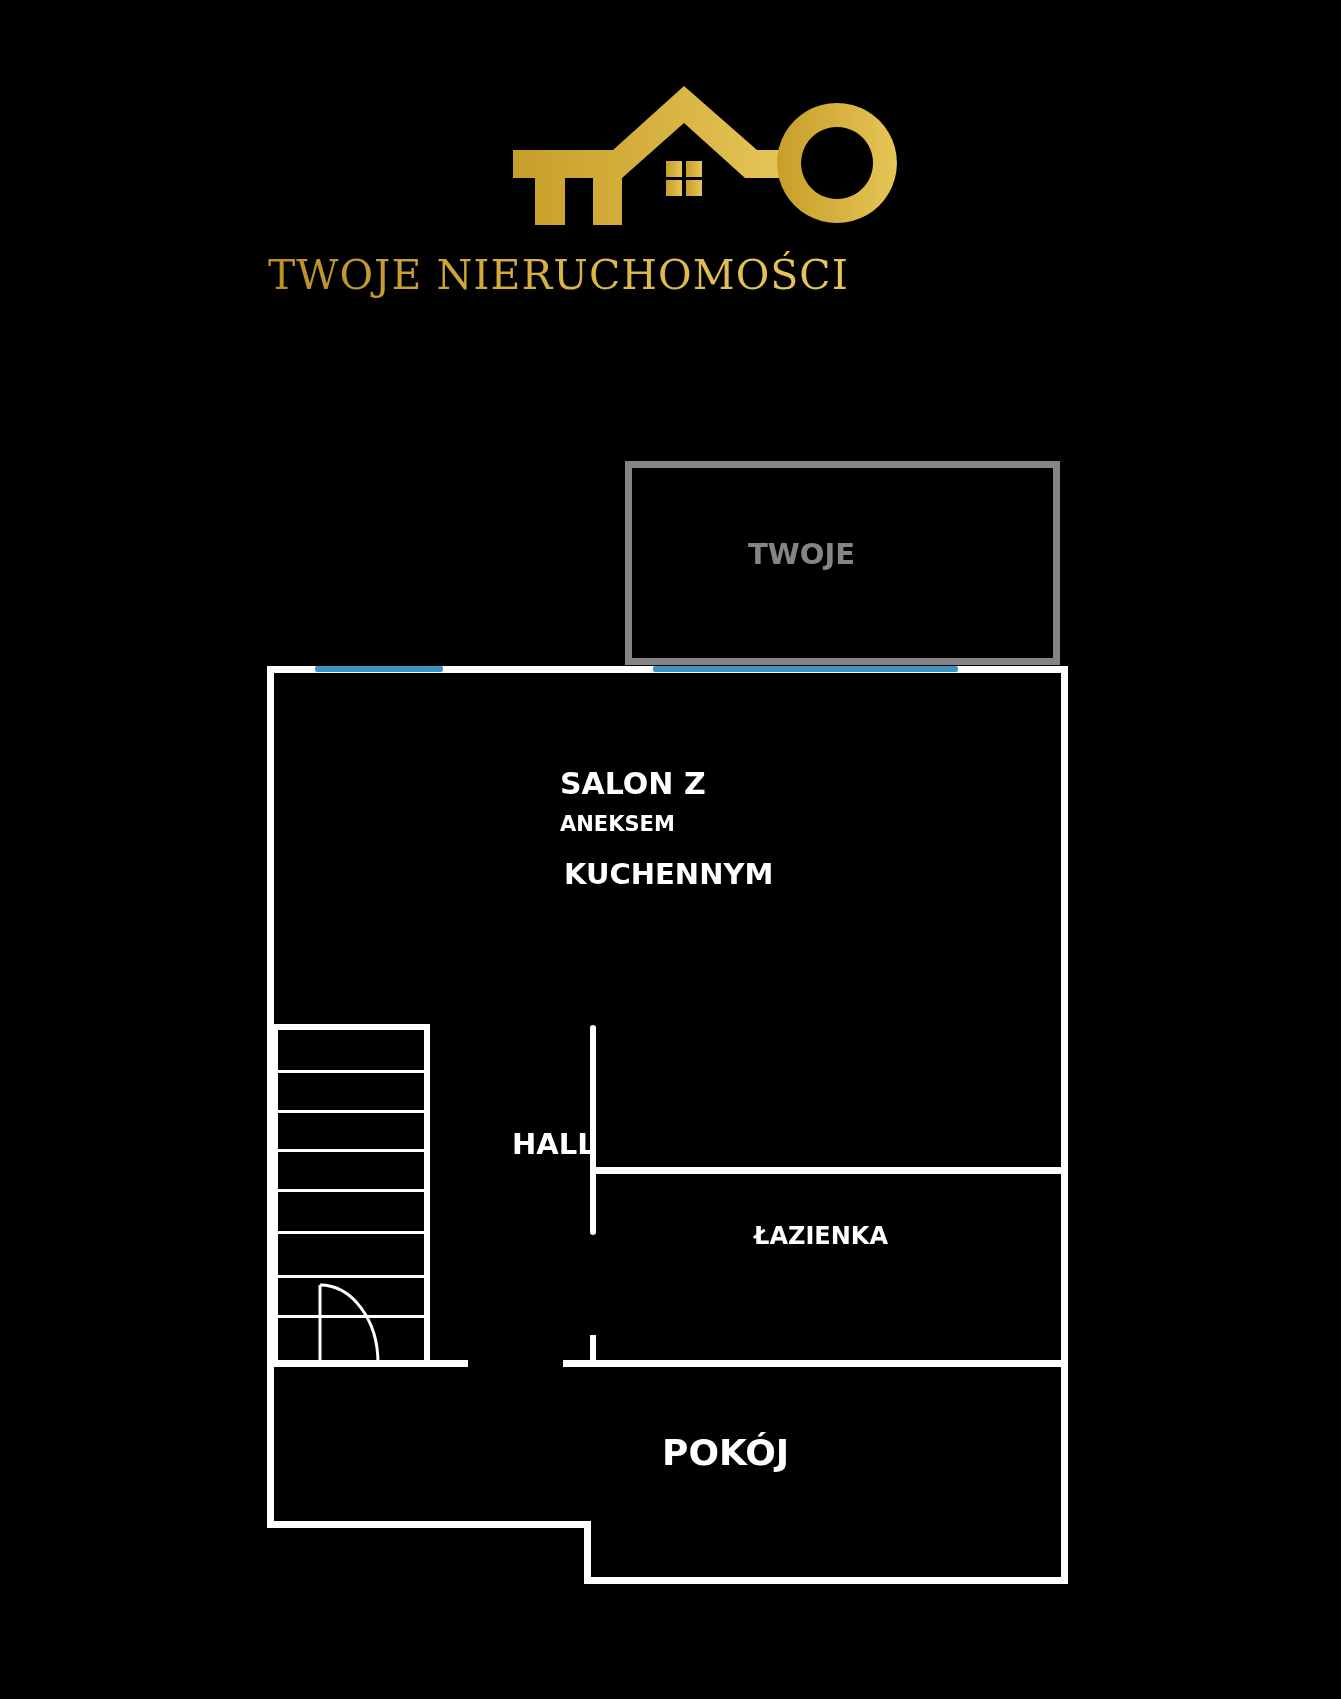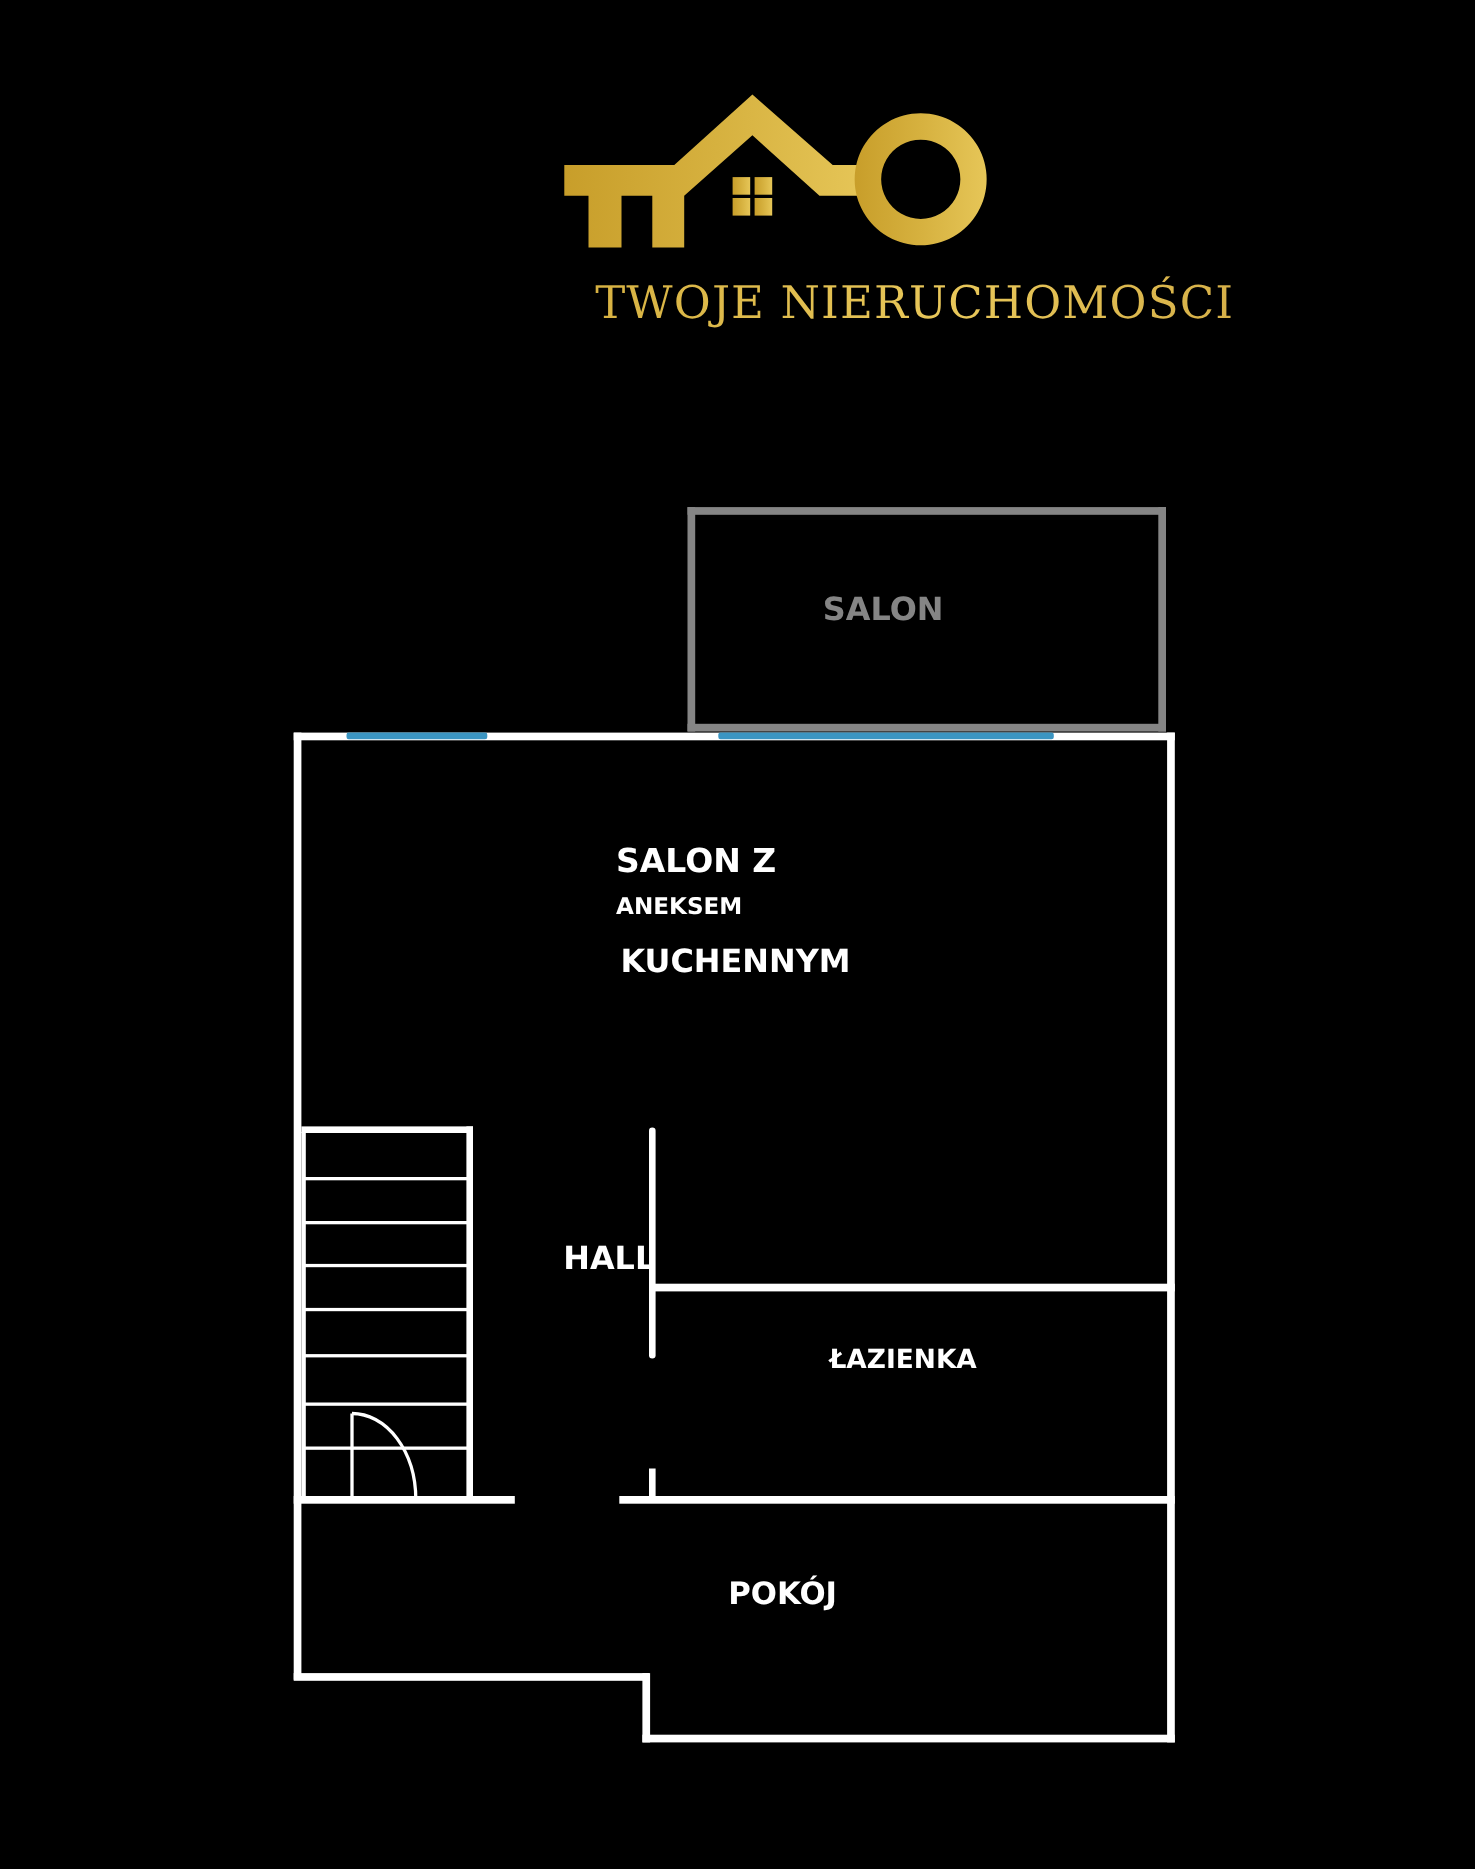--- a/index.html
+++ b/index.html
@@ -3,21 +3,21 @@
   <meta charset="utf-8">
   <style>
     html, body { margin: 0; padding: 0; background: #000; }
     body { width: 1341px; height: 1699px; position: relative; overflow: hidden; font-family: "DejaVu Sans", sans-serif; }
     .abs { position: absolute; }
     .wall { position: absolute; background: #ffffff; }
     .bwall { position: absolute; background: #858585; }
     .win { position: absolute; background: #3b95c2; border-radius: 2px; }
     .stair-line { position: absolute; background: #ffffff; height: 3px; }
     .room-label { position: absolute; color: #ffffff; font-weight: bold; font-family: "DejaVu Sans", sans-serif; white-space: nowrap; }
-    .brand-text { position: absolute; left: 268px; top: 251px; width: 854px; text-align: right; font-family: "DejaVu Serif", serif; font-size: 41px; letter-spacing: 1px; color: #d4ae3a;
+    .brand-text { position: absolute; left: 268px; top: 251px; width: 854px; text-align: left; font-family: "DejaVu Serif", serif; font-size: 41px; letter-spacing: 1px; color: #d4ae3a;
       background: linear-gradient(90deg, #b98e26 0%, #d9b444 35%, #e8c75a 70%, #d6b048 100%); -webkit-background-clip: text; background-clip: text; -webkit-text-fill-color: transparent; font-weight: normal; }
   </style>
 </head>
 <body>
 
 <svg class="abs" style="left:0;top:0" width="1341" height="300" viewBox="0 0 1341 300">
   <defs>
     <linearGradient id="gold" x1="0" y1="0" x2="1" y2="0">
       <stop offset="0" stop-color="#c89e2a"></stop>
       <stop offset="0.5" stop-color="#d6b13f"></stop>
@@ -38,21 +38,21 @@
 </svg>
 <div class="brand-text">TWOJE NIERUCHOMOŚCI</div>
 
 <div>
 
   <div>
     <div class="bwall" style="left:625px;top:461px;width:435px;height:7px;"></div>
     <div class="bwall" style="left:625px;top:461px;width:7px;height:204px;"></div>
     <div class="bwall" style="left:1053px;top:461px;width:7px;height:204px;"></div>
     <div class="bwall" style="left:625px;top:658px;width:435px;height:7px;"></div>
-    <div class="room-label" style="left:748px;top:537px;font-size:29px;color:#858585;">SALON</div>
+    <div class="room-label" style="left:748px;top:537px;font-size:29px;color:#858585;">TWOJE</div>
   </div>
 
   <div class="wall" style="left:267px;top:666px;width:801px;height:7px;"></div>
   <div class="wall" style="left:267px;top:666px;width:7px;height:861px;"></div>
   <div class="wall" style="left:1061px;top:666px;width:7px;height:918px;"></div>
   <div class="wall" style="left:267px;top:1521px;width:323px;height:7px;"></div>
   <div class="wall" style="left:584px;top:1521px;width:7px;height:63px;"></div>
   <div class="wall" style="left:584px;top:1577px;width:484px;height:7px;"></div>
 
   <div class="win" style="left:315px;top:666px;width:128px;height:6px;"></div>
@@ -82,14 +82,14 @@
   <div class="wall" style="left:590px;top:1025px;width:6px;height:210px;border-radius:3px;"></div>
   <div class="wall" style="left:590px;top:1335px;width:6px;height:28px;"></div>
 
   <div class="wall" style="left:590px;top:1167px;width:478px;height:7px;"></div>
 
   <div class="room-label" style="left:560px;top:766px;font-size:30px;">SALON Z</div>
   <div class="room-label" style="left:560px;top:812px;font-size:21px;">ANEKSEM</div>
   <div class="room-label" style="left:564px;top:857px;font-size:29px;">KUCHENNYM</div>
   <div class="room-label" style="left:464px;top:1127px;font-size:29px;margin-left:48px;">HALL</div>
   <div class="room-label" style="left:754px;top:1222px;font-size:24px;">ŁAZIENKA</div>
-  <div class="room-label" style="left:662px;top:1432px;font-size:28px;">POKÓJ</div>
+  <div class="room-label" style="left:662px;top:1432px;font-size:36px;">POKÓJ</div>
 </div>
 
 </body></html>

